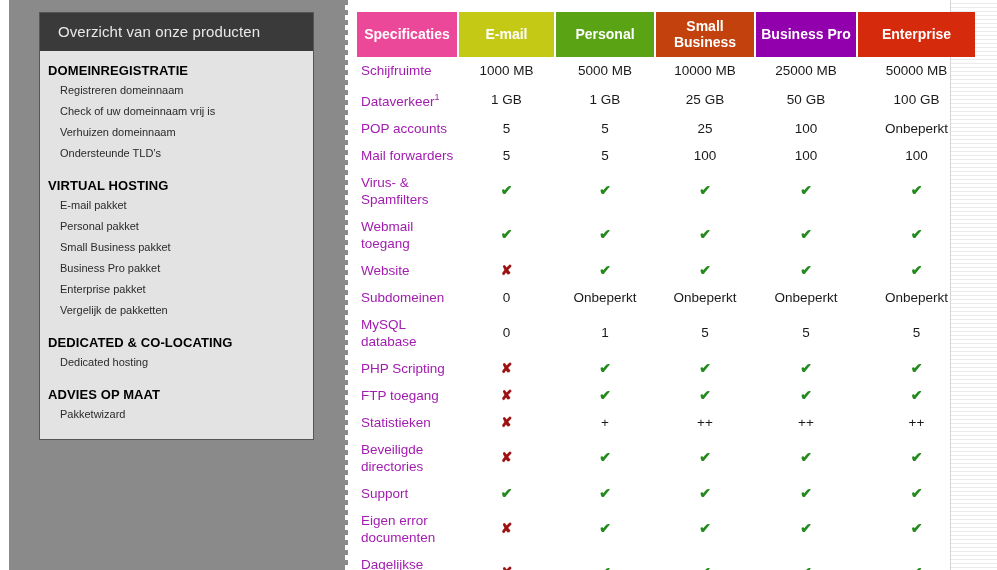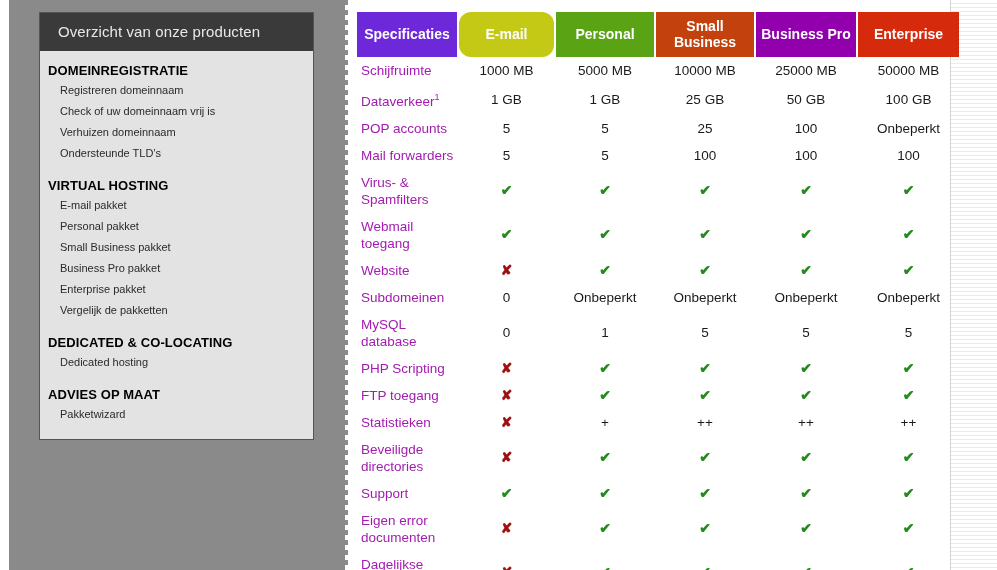--- a/index.html
+++ b/index.html
@@ -101,26 +101,26 @@
   }
   table.cmp th {
     color: #ffffff;
     font-size: 14px;
     font-weight: bold;
     text-align: center;
     padding: 6px 2px 7px 2px;
     vertical-align: middle;
     line-height: 16px;
   }
-  th.col-spec   { background: #6d28d9; width: 100px; text-align: left; padding-left: 4px; }
-  th.col-email  { background: #c3c915; width: 95px; border-radius: 12px; }
+  th.col-spec   { background: #ec4899; width: 100px; text-align: left; padding-left: 4px; }
+  th.col-email  { background: #c3c915; width: 95px; }
   th.col-pers   { background: #5aa314; width: 98px; }
   th.col-small  { background: #c2410c; width: 98px; }
   th.col-bpro   { background: #9100ac; width: 100px; }
-  th.col-ent    { background: #d52b0c; width: 101px; }
+  th.col-ent    { background: #d52b0c; width: 117px; }
 
   table.cmp td {
     font-size: 13.5px;
     color: #1a1a1a;
     text-align: center;
     padding: 5px 2px;
     vertical-align: middle;
     line-height: 17px;
   }
   table.cmp td.spec {

